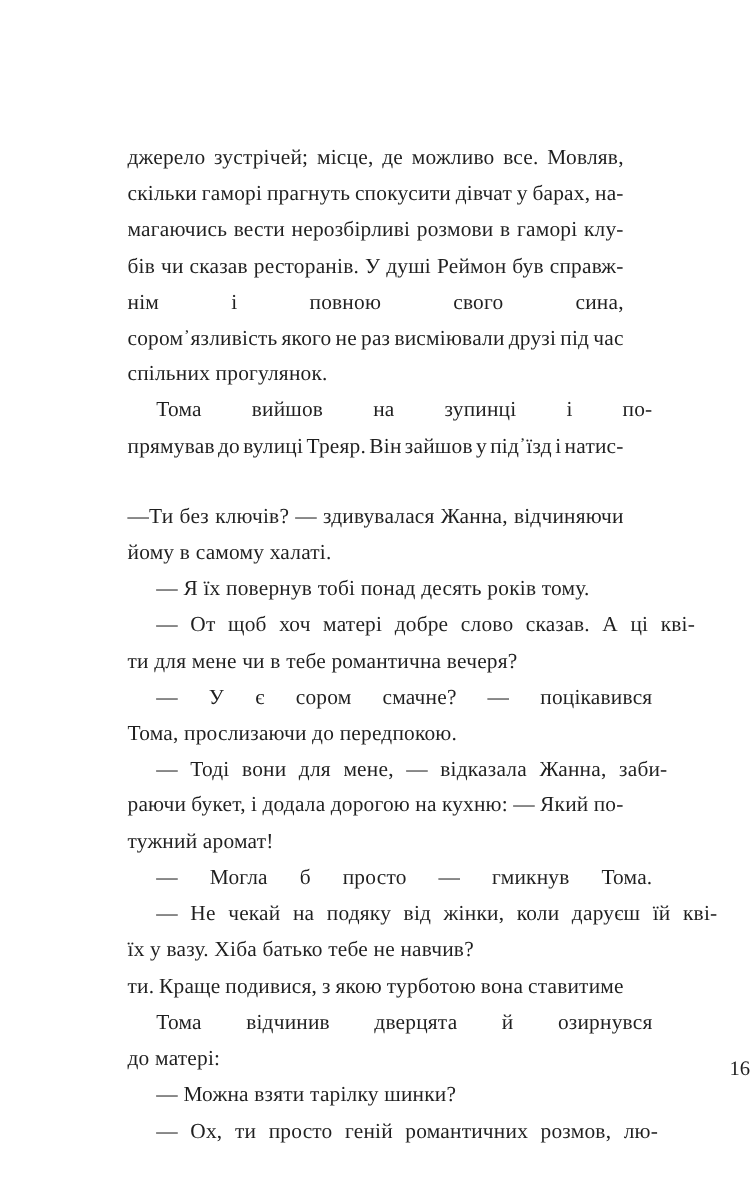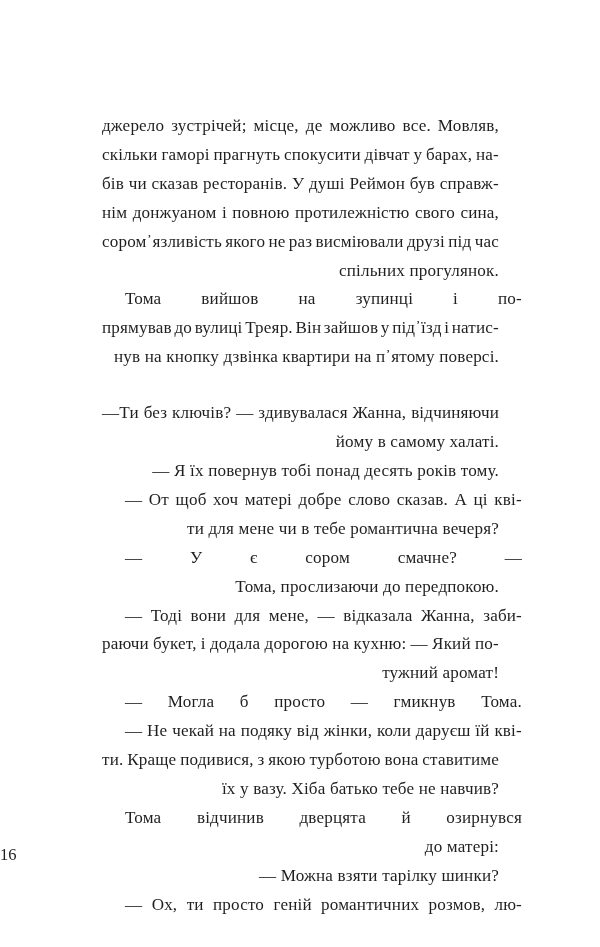--- a/index.html
+++ b/index.html
@@ -51,97 +51,98 @@
     
     display: flex;
     justify-content: space-between;
     width: 100%;
   }
   .line.j > span {
     white-space: pre;
   }
   .line.last {
     display: block;
-    text-align: right;
+    text-align: left;
   }
   .indent {
     padding-left: 23px;
+    gap: 10px;
   }
   .gap {
     height: 27px;
   }
   .page-number {
     position: absolute;
     left: 0;
     top: 845px;
     width: 600px;
-    text-align: left;
+    text-align: right;
     font-size: 16.5px;
     line-height: 20px;
     color: #1f1f1f;
     font-family: "Liberation Serif", "DejaVu Serif", serif;
   }
 </style>
 </head>
 <body>
 
 <div class="page">
 
   <div class="text-block">
 
     <p class="para">
       <span class="line j"><span>джерело</span><span>зустрічей;</span><span>місце,</span><span>де</span><span>можливо</span><span>все.</span><span>Мовляв,</span></span>
       <span class="line j"><span>скільки</span><span>гаморі</span><span>прагнуть</span><span>спокусити</span><span>дівчат</span><span>у</span><span>барах,</span><span>на-</span></span>
+      <span class="line j"><span>магаючись</span><span>вести</span><span>нерозбірливі</span><span>розмови</span><span>в</span><span>гаморі</span><span>клу-</span></span>
       <span class="line j"><span>бів</span><span>чи</span><span>сказав</span><span>ресторанів.</span><span>У</span><span>душі</span><span>Реймон</span><span>був</span><span>справж-</span></span>
-      <span class="line j"><span>нім</span><span>донжуаном</span><span>і</span><span>повною</span><span>протилежністю</span><span>свого</span><span>сина,</span></span>
+      <span class="line j"><span>нім</span><span>і</span><span>повною</span><span>свого</span><span>сина,</span></span>
       <span class="line j"><span>сором᾽язливість</span><span>якого</span><span>не</span><span>раз</span><span>висміювали</span><span>друзі</span><span>під</span><span>час</span></span>
       <span class="line last">спільних прогулянок.</span>
     </p>
 
     <p class="para">
       <span class="line j indent"><span>Тома</span><span>вийшов</span><span>на</span><span>зупинці</span><span>і</span><span>по-</span></span>
       <span class="line j"><span>прямував</span><span>до</span><span>вулиці</span><span>Треяр.</span><span>Він</span><span>зайшов</span><span>у</span><span>під᾽їзд</span><span>і</span><span>натис-</span></span>
-      <span class="line last">нув на кнопку дзвінка квартири на п᾽ятому поверсі.</span>
     </p>
 
     <div class="gap"></div>
 
     <p class="para">
       <span class="line j"><span>—Ти</span><span>без</span><span>ключів?</span><span>—</span><span>здивувалася</span><span>Жанна,</span><span>відчиняючи</span></span>
       <span class="line last">йому в самому халаті.</span>
     </p>
 
     <p class="para">
       <span class="line last indent">— Я їх повернув тобі понад десять років тому.</span>
     </p>
 
     <p class="para">
       <span class="line j indent"><span>—</span><span>От</span><span>щоб</span><span>хоч</span><span>матері</span><span>добре</span><span>слово</span><span>сказав.</span><span>А</span><span>ці</span><span>кві-</span></span>
       <span class="line last">ти для мене чи в тебе романтична вечеря?</span>
     </p>
 
     <p class="para">
-      <span class="line j indent"><span>—</span><span>У</span><span>є</span><span>сором</span><span>смачне?</span><span>—</span></span>
+      <span class="line j indent"><span>—</span><span>У</span><span>є</span><span>сором</span><span>смачне?</span><span>—</span><span>поцікавився</span></span>
       <span class="line last">Тома, прослизаючи до передпокою.</span>
     </p>
 
     <p class="para">
       <span class="line j indent"><span>—</span><span>Тоді</span><span>вони</span><span>для</span><span>мене,</span><span>—</span><span>відказала</span><span>Жанна,</span><span>заби-</span></span>
       <span class="line j"><span>раючи</span><span>букет,</span><span>і</span><span>додала</span><span>дорогою</span><span>на</span><span>кухню:</span><span>—</span><span>Який</span><span>по-</span></span>
       <span class="line last">тужний аромат!</span>
     </p>
 
     <p class="para">
       <span class="line j indent"><span>—</span><span>Могла</span><span>б</span><span>просто</span><span>—</span><span>гмикнув</span><span>Тома.</span></span>
     </p>
 
     <p class="para">
       <span class="line j indent"><span>—</span><span>Не</span><span>чекай</span><span>на</span><span>подяку</span><span>від</span><span>жінки,</span><span>коли</span><span>даруєш</span><span>їй</span><span>кві-</span></span>
+      <span class="line last">їх у вазу. Хіба батько тебе не навчив?</span>
       <span class="line j"><span>ти.</span><span>Краще</span><span>подивися,</span><span>з</span><span>якою</span><span>турботою</span><span>вона</span><span>ставитиме</span></span>
-      <span class="line last">їх у вазу. Хіба батько тебе не навчив?</span>
     </p>
 
     <p class="para">
       <span class="line j indent"><span>Тома</span><span>відчинив</span><span>дверцята</span><span>й</span><span>озирнувся</span></span>
       <span class="line last">до матері:</span>
     </p>
 
     <p class="para">
       <span class="line last indent">— Можна взяти тарілку шинки?</span>
     </p>

